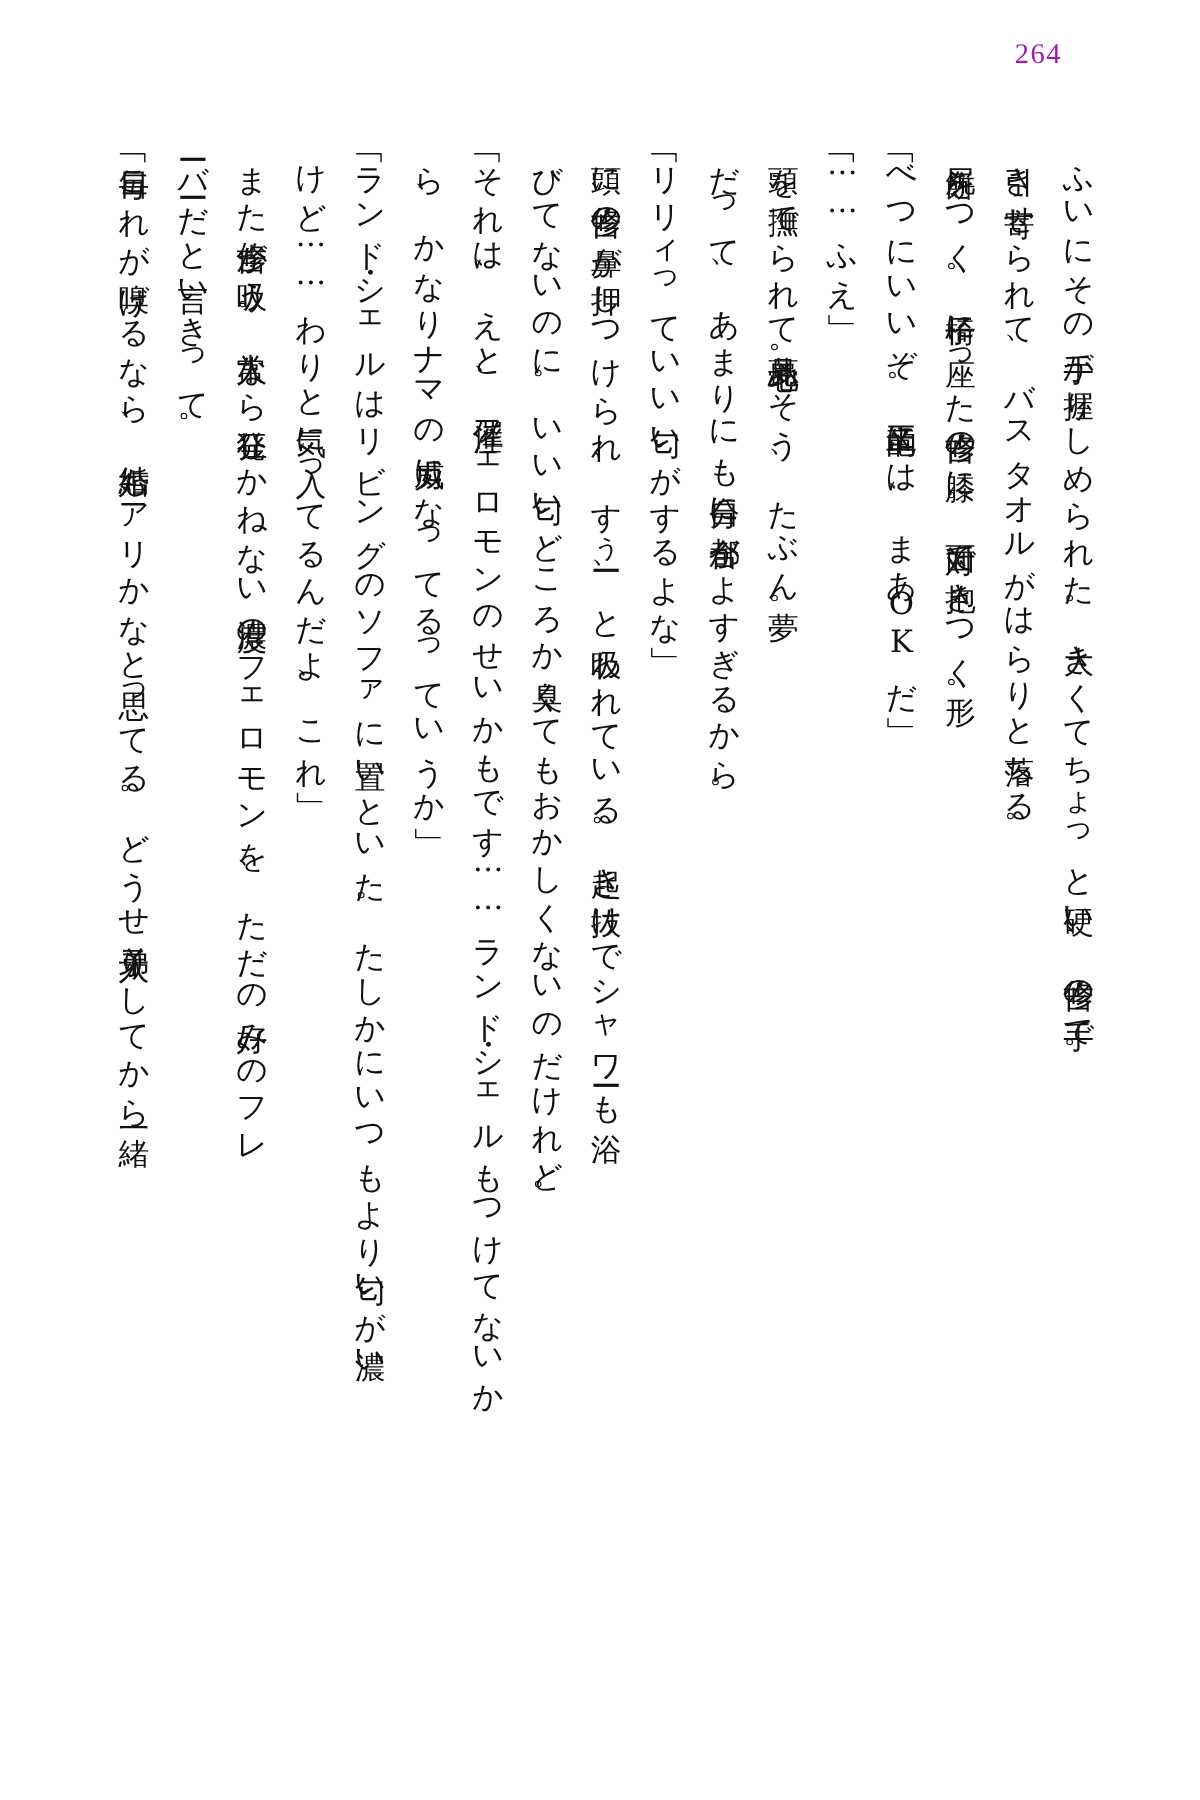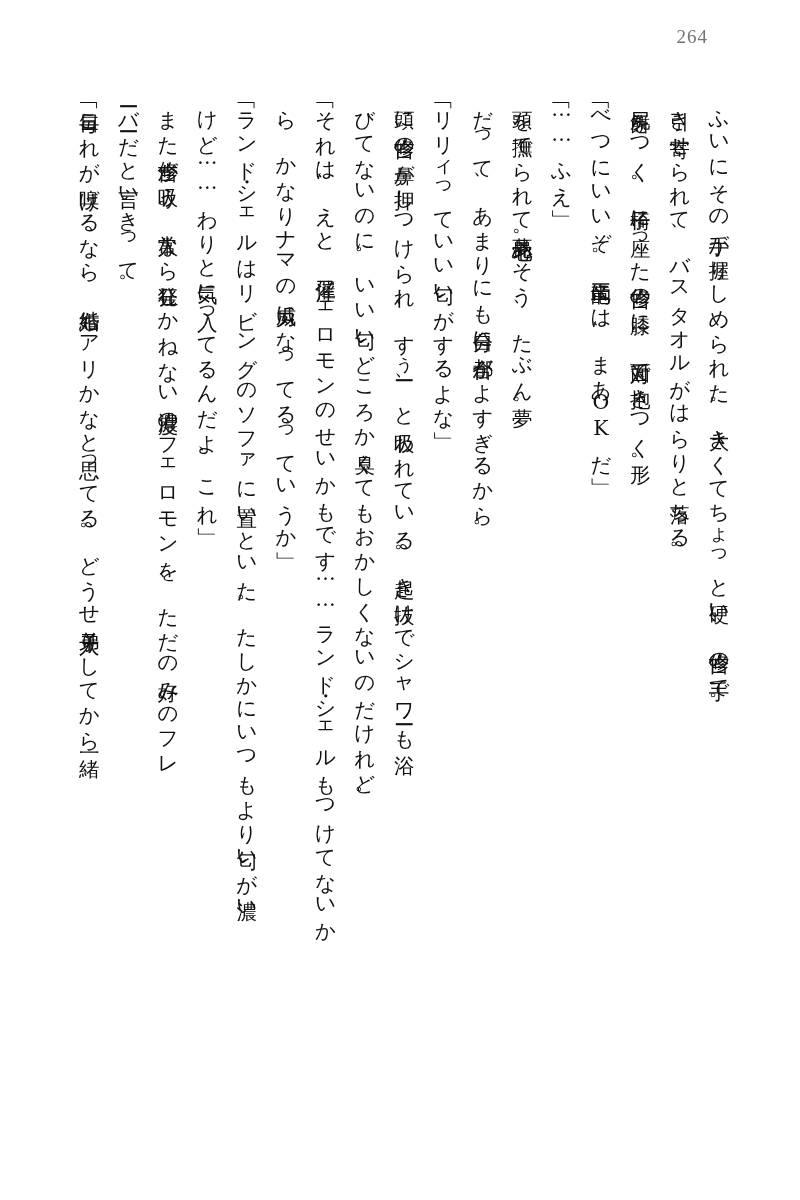--- a/index.html
+++ b/index.html
@@ -21,21 +21,21 @@
     height: 1200px;
     box-sizing: border-box;
     background: #fff;
   }
   .page-number {
     position: absolute;
     top: 26px;
     right: 92px;
     font-size: 19px;
     letter-spacing: 1px;
-    color: #737373;
+    color: #a21caf;
     font-family: "Liberation Serif", "DejaVu Serif", serif;
   }
   .body-text {
     position: absolute;
     top: 96px;
     left: 58px;
     right: 62px;
     height: 1060px;
     writing-mode: vertical-rl;
     text-orientation: upright;

